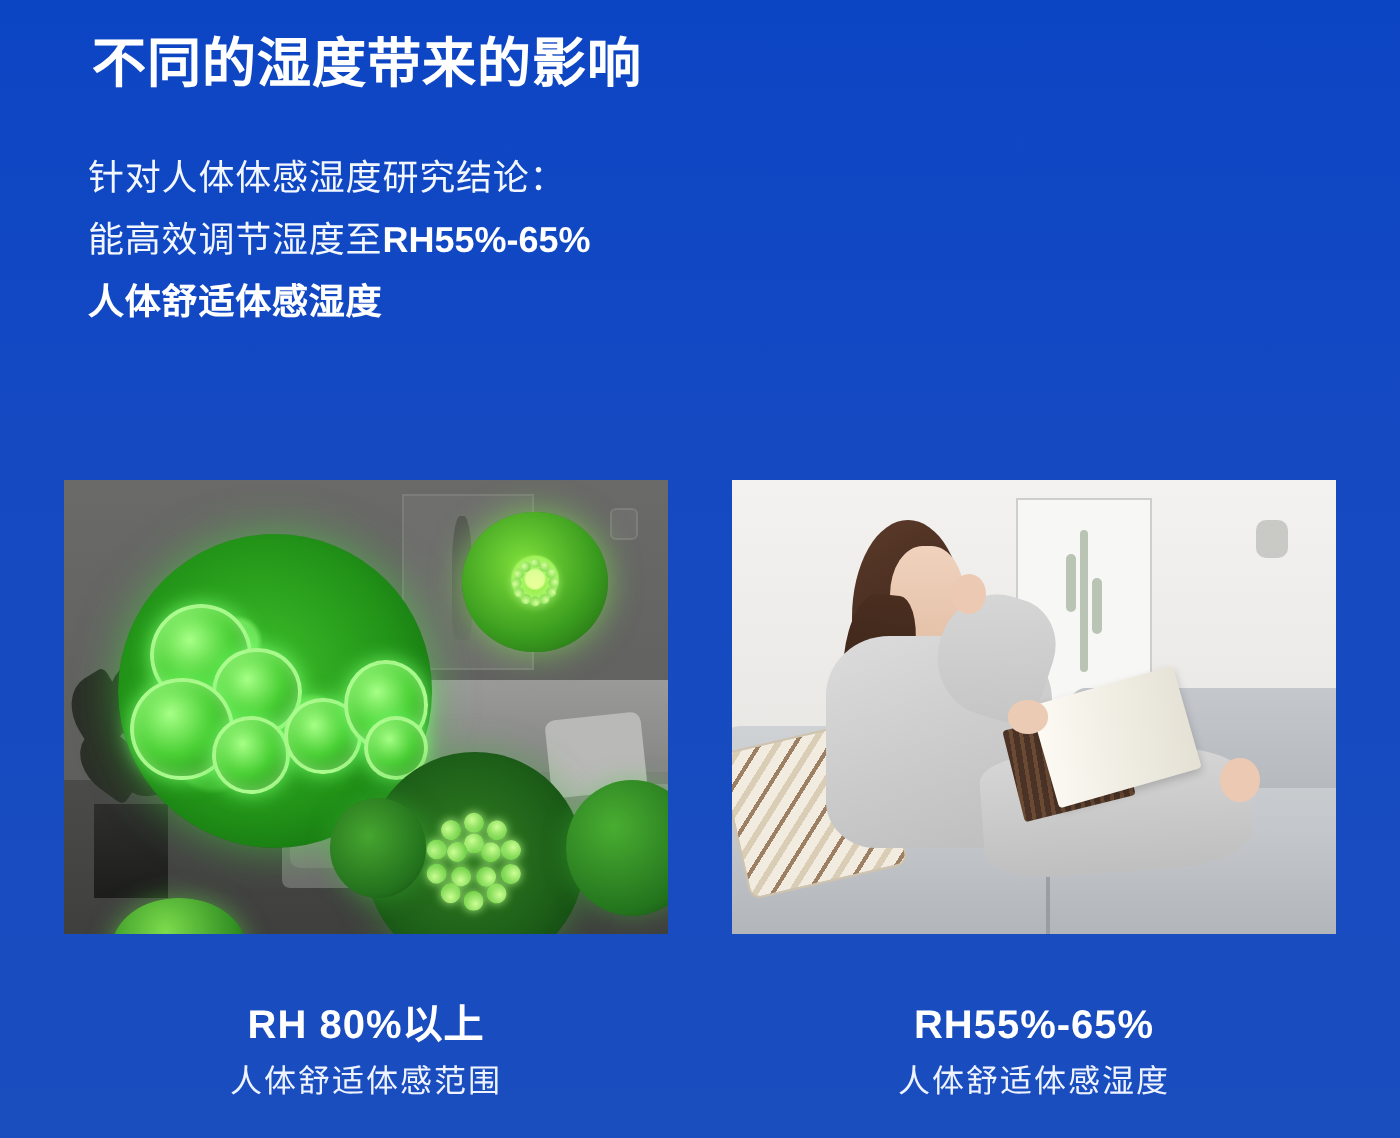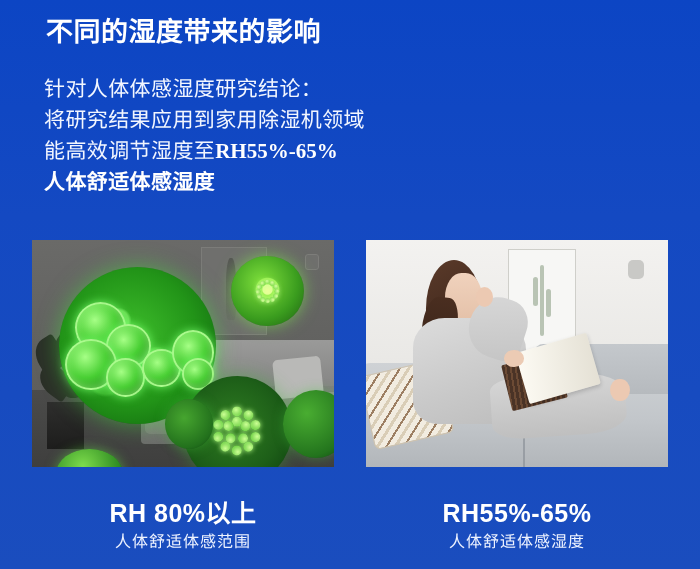--- a/index.html
+++ b/index.html
@@ -43,25 +43,24 @@
     white-space: nowrap;
   }
   .bodyblock {
     position: absolute;
     left: 44px;
     top: 74px;
     width: 450px;
   }
   .bodyline {
     color: #f2f6ff;
-    font-size: 21px;
+    font-size: 18px;
     line-height: 31px;
     letter-spacing: 0.4px;
     white-space: nowrap;
-    font-family: Liberation Serif, serif;
   }
   .bodyline.strong { font-weight: 700; color: #ffffff; }
   .bodyline .hl { font-weight: 700; color: #ffffff; letter-spacing: 0; }
 
   
   .photo {
     position: absolute;
     top: 240px;
     width: 302px;
     height: 227px;
@@ -305,21 +304,21 @@
     position:absolute; left:44%; top:44%; width:9%; height:8%;
     background:#eccbb4; border-radius:50%;
   }
 
   
   .caption { position: absolute; text-align: center; }
   .caption.left  { left: 32px;  top: 500px; width: 302px; }
   .caption.right { left: 366px; top: 500px; width: 302px; }
   .cap-title {
     color: #ffffff;
-    font-size: 25px;
+    font-size: 20px;
     font-weight: 700;
     line-height: 27px;
     letter-spacing: 0.5px;
     white-space: nowrap;
   }
   .cap-sub {
     color: #eef3ff;
     font-size: 16px;
     font-weight: 400;
     line-height: 24px;
@@ -330,21 +329,20 @@
 </style>
 </head>
 <body>
 
 <div class="poster">
 
   <div class="headline">不同的湿度带来的影响</div>
 
   <div class="bodyblock">
     <div class="bodyline">针对人体体感湿度研究结论：</div>
-    <div class="bodyline">将研究结果应用到家用除湿机领域</div>
     <div class="bodyline"><span>能高效调节湿度至</span><span class="hl">RH55%-65%</span></div>
     <div class="bodyline strong">人体舒适体感湿度</div>
   </div>
 
   <div class="photo left">
     <div class="scene dim">
       <div class="wall"></div>
       <div class="artframe"></div>
       <div class="wallknob"></div>
       <div class="floor"></div>

